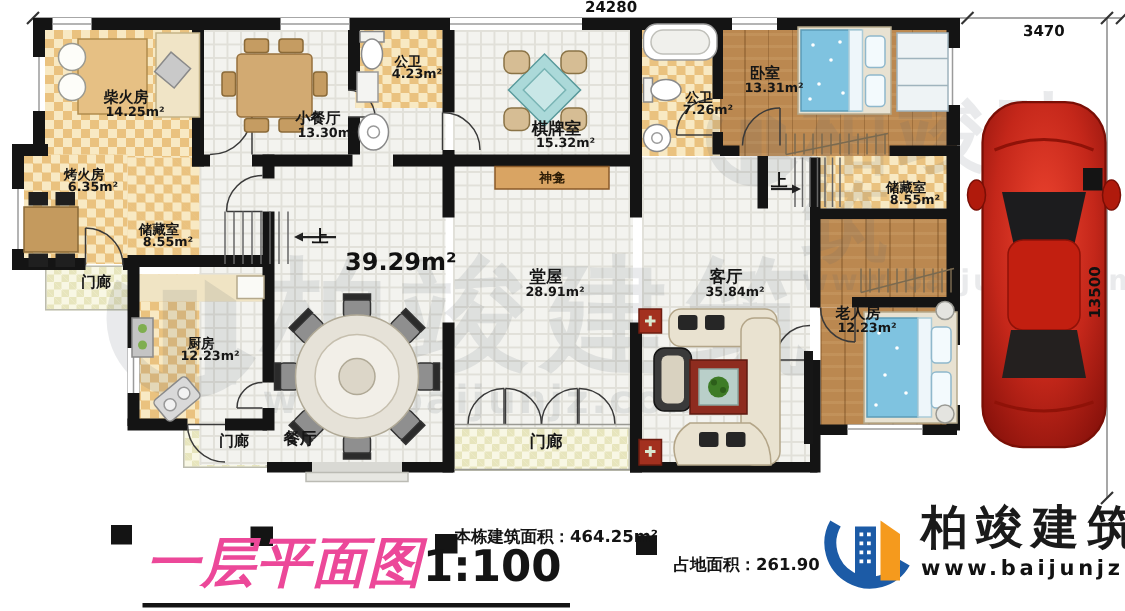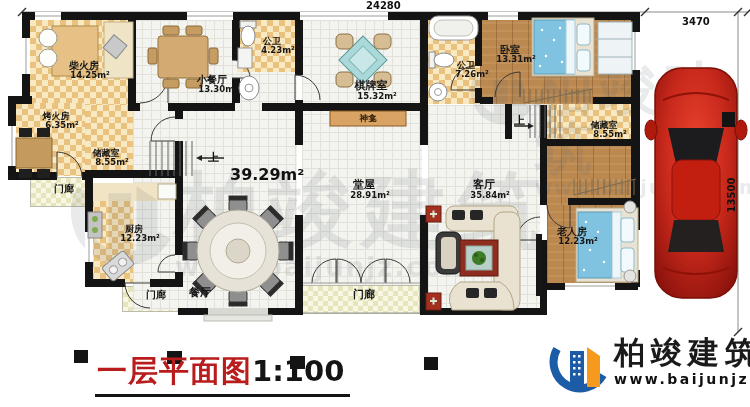--- a/index.html
+++ b/index.html
@@ -32,21 +32,21 @@
   .dim{position:absolute;z-index:8;font-size:10px;font-weight:bold;color:#111;white-space:nowrap;}
   .dim.vert{transform:translate(-50%,-50%) rotate(-90deg);}
   .shrine-lbl{position:absolute;z-index:8;transform:translateX(-50%);
               font-size:8.5px;font-weight:bold;color:#2c1c06;}
   .wm{position:absolute;z-index:5;display:flex;align-items:flex-start;opacity:.13;
       color:#5a6470;pointer-events:none;}
   .wm .wm-txt{font-weight:bold;line-height:1;}
   .wm .wm-url{font-weight:bold;letter-spacing:2px;}
   .titleblock{position:absolute;z-index:9;}
   .title-row{border-bottom:3px solid #141414;padding:0 6px 2px 2px;}
-  .title-main{font-size:30px;font-weight:bold;color:#b91c1c;letter-spacing:1px;}
+  .title-main{font-size:36px;font-weight:bold;color:#ec4899;letter-spacing:1px;font-style:italic;}
   .title-scale{font-size:29px;font-weight:bold;color:#141414;}
   .stats div{font-size:11px;font-weight:bold;color:#141414;line-height:15px;white-space:nowrap;}
   .logo{position:absolute;z-index:9;display:flex;align-items:flex-start;}
   .logo-text{margin-left:4px;}
   .brand-cn{font-size:31px;font-weight:bold;color:#1a1a1a;letter-spacing:6px;line-height:1;}
   .brand-url{font-size:14px;font-weight:bold;color:#111;letter-spacing:2.5px;margin-top:3px;}
 </style>
 </head>
 <body>
 
@@ -507,39 +507,41 @@
       <div class="rarea">13.31m²</div>
     </div>
   <div class="rlabel small" style="left:604px;top:120px">
       <div class="rname">储藏室</div>
       <div class="rarea">8.55m²</div>
     </div>
   <div class="rlabel" style="left:484px;top:179px">
       <div class="rname big">客厅</div>
       <div class="rarea">35.84m²</div>
     </div>
-  <div class="rlabel" style="left:572px;top:226px">
+  <div class="rlabel" style="left:572px;top:204px">
       <div class="rname">老人房</div>
       <div class="rarea">12.23m²</div>
     </div>
 
   <div class="uplbl" style="left:208px;top:150px">上</div>
   <div class="uplbl" style="left:230px;top:165px;font-size:16px">39.29m²</div>
   <div class="uplbl" style="left:514px;top:113px">上</div>
 
-  <div class="dim" style="left:366px;top:0px">24280</div>
+  <div class="dim" style="left:390px;top:0px">24280</div>
   <div class="dim" style="left:682px;top:16px">3470</div>
   <div class="dim vert" style="left:731px;top:195px">13500</div>
 
   <div class="titleblock" style="left:95px;top:351px">
     <div class="title-row"><span class="title-main">一层平面图</span><span class="title-scale">1:100</span></div>
   </div>
   <div class="stats" style="position:absolute;left:303px;top:350px;z-index:9">
+    <div><span>本栋建筑面积：</span><span>464.25m²</span></div>
   </div>
   <div class="stats" style="position:absolute;left:449px;top:369px;z-index:9">
+    <div><span>占地面积：</span><span>261.90</span></div>
   </div>
 
   <div class="logo" style="left:548px;top:337px">
     <svg width="62" height="62" viewBox="0 0 60 62">
       <path d="M8,12 A25,25 0 1 0 54,38" fill="none" stroke="#1c5ba6" stroke-width="8"></path>
       <rect x="21" y="14" width="14" height="36" fill="#1c5ba6"></rect>
       <g fill="#fff">
           <rect x="24" y="18" width="2.5" height="2.5"></rect>
           <rect x="29" y="18" width="2.5" height="2.5"></rect>
         <rect x="24" y="24" width="2.5" height="2.5"></rect>

